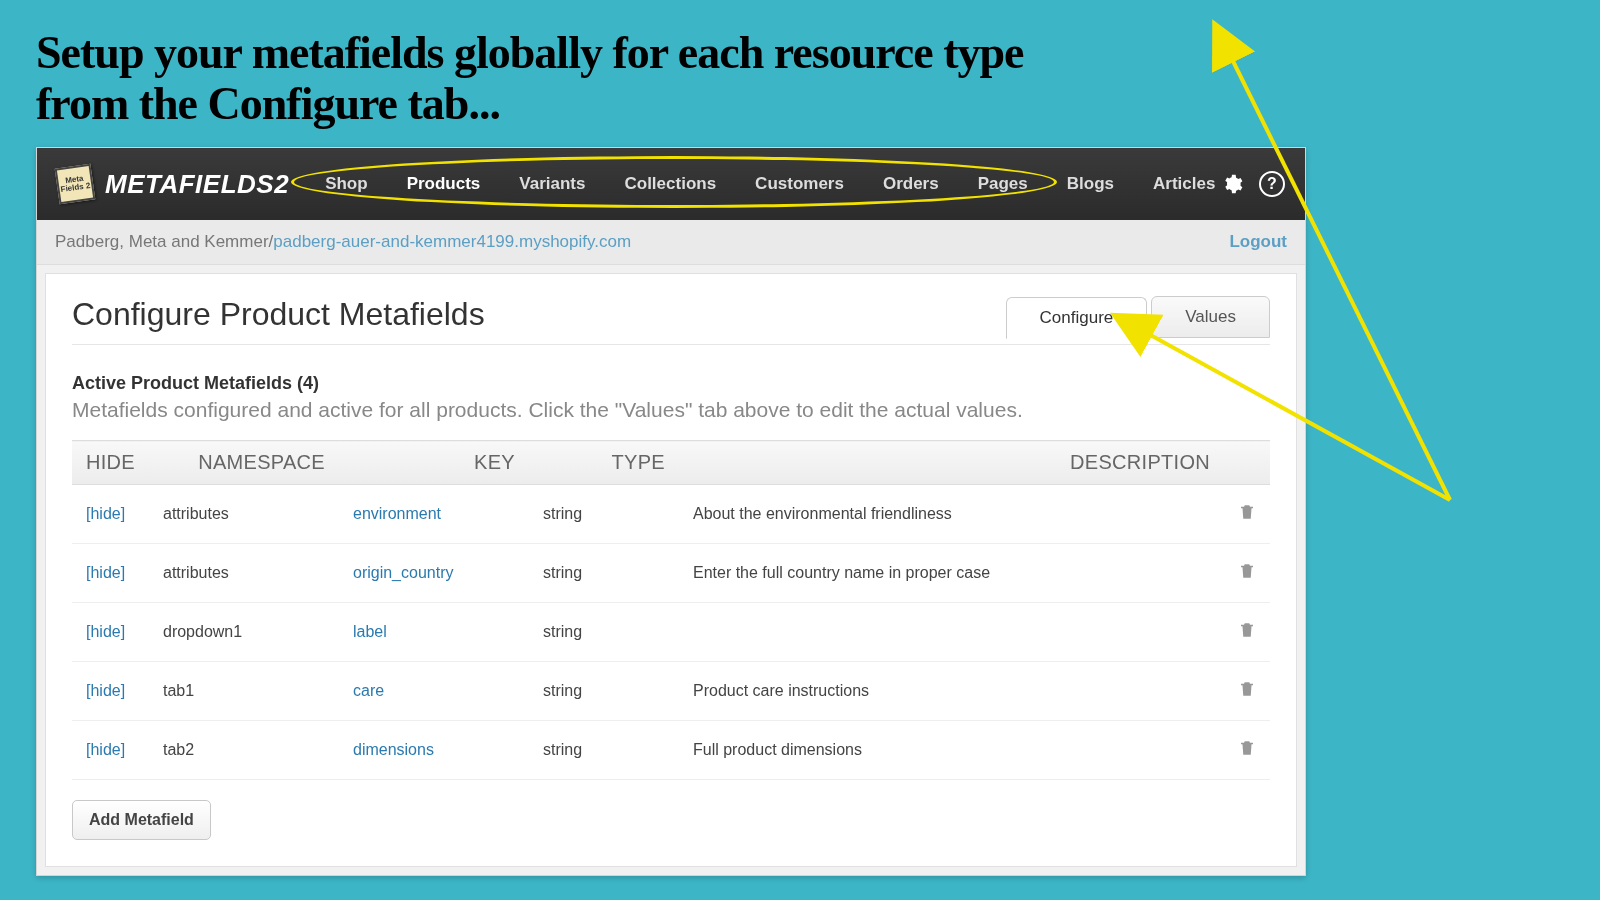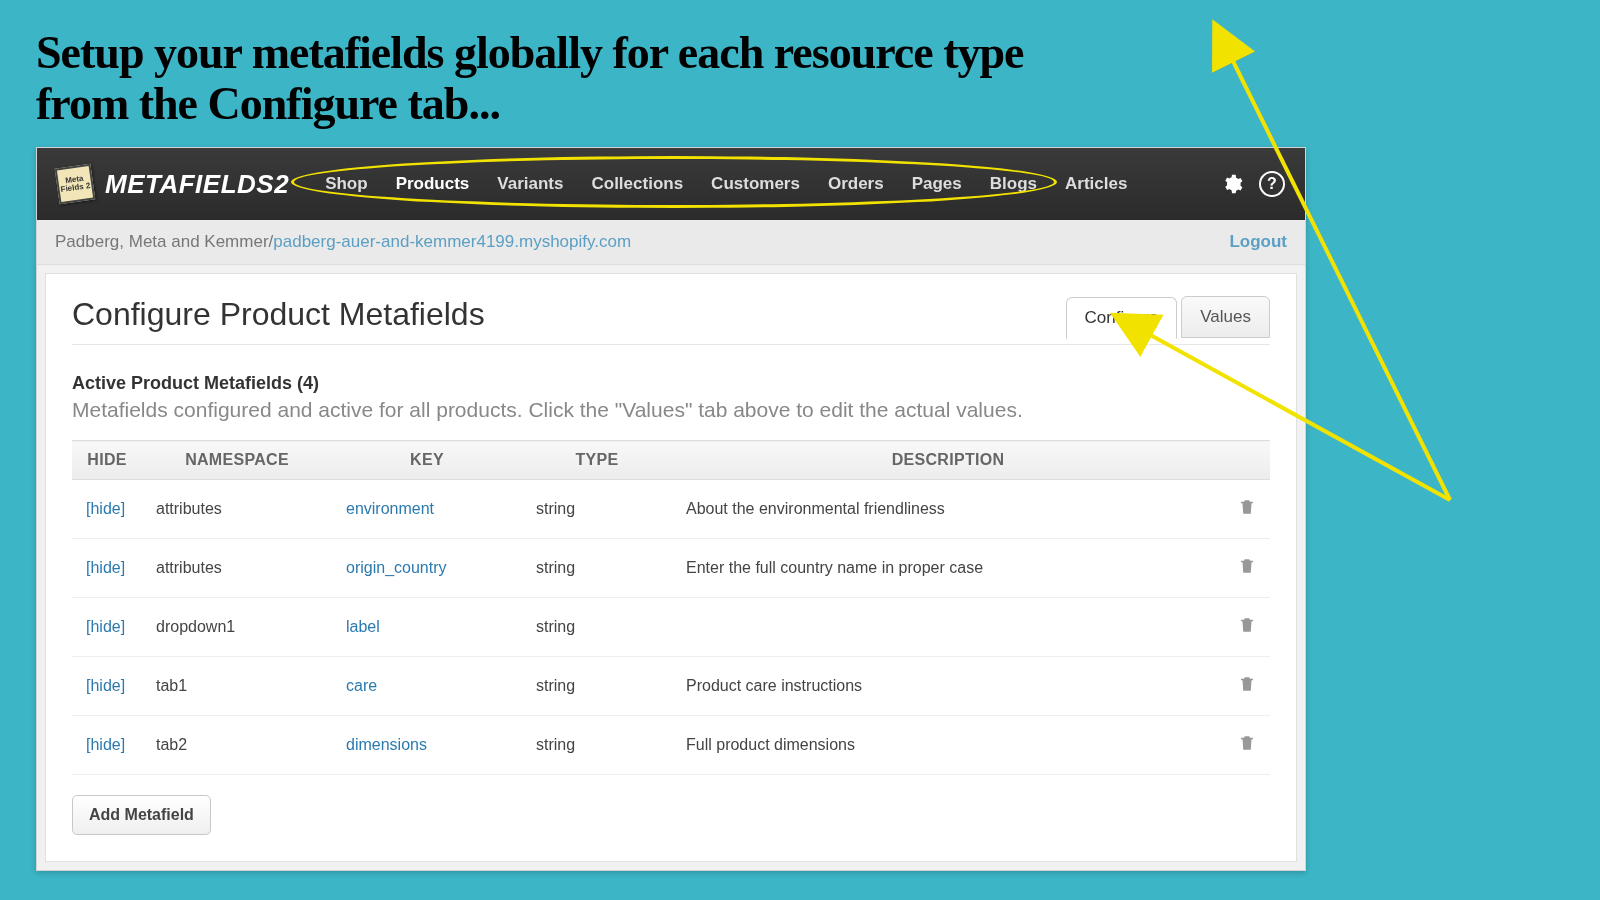--- a/index.html
+++ b/index.html
@@ -51,21 +51,21 @@
     box-shadow: 1px 1px 3px rgba(0,0,0,0.5);
   }
   .brand {
     font-family: "Arial Black", Impact, sans-serif;
     font-style: italic;
     font-size: 26px;
     color: #fff;
     letter-spacing: 0.5px;
     margin-right: 36px;
   }
-  .nav { display: flex; gap: 28px; font-size: 17px; }
+  .nav { display: flex; gap: 39px; font-size: 17px; }
   .nav a { color: #ddd; text-decoration: none; cursor: pointer; }
   .nav a.active { color: #fff; }
   .topbar-right { margin-left: auto; display: flex; gap: 14px; align-items: center; }
   .gear-icon, .help-icon {
     width: 26px; height: 26px; display:flex; align-items:center; justify-content:center;
     color: #fff; cursor: pointer; font-size: 20px;
   }
   .help-icon { border:2px solid #fff; border-radius:50%; font-size:16px; font-weight:bold; }
 
   
@@ -95,39 +95,39 @@
     background:#fff;
     margin: 8px;
     border:1px solid #e0e0e0;
     padding: 22px 26px 26px 26px;
   }
   .panel-head { display:flex; align-items:flex-start; border-bottom:1px solid #e6e6e6; padding-bottom:6px;justify-content:space-between;}
   .panel-title { font-size:32px; font-weight:400; color:#333; }
   .tabs { margin-left:auto; display:flex; }
   .tab {
     border:1px solid #ccc; background:linear-gradient(#fafafa,#ececec);
-    padding:10px 18px; font-size:17px; color:#555; cursor:pointer;
+    padding:10px 33px; font-size:17px; color:#555; cursor:pointer;
     border-radius:6px 6px 0 0;
   }
   .tab + .tab { margin-left:4px; }
   .tab.active { background:#fff; color:#333; position:relative; top:1px; border-bottom-color:#fff;}
 
   .subhead { margin-top:28px; }
   .subhead h2 { font-size:18px; font-weight:700; color:#333; }
   .subhead p { color:#888; font-size:21px; margin-top:4px; }
 
   table.mf {
     width:100%; margin-top:18px; border-collapse:collapse;
     font-size:16px;
   }
   table.mf thead th {
     background:linear-gradient(#f8f8f8,#ececec);
-    text-align:center; font-weight:700; color:#666;
+    text-align:right; font-weight:400; color:#666;
     padding:10px 14px; border-top:1px solid #ddd; border-bottom:1px solid #ddd;
-    font-size:16px; letter-spacing:0.3px;
+    font-size:20px; letter-spacing:0.3px;
   }
   table.mf tbody td {
     padding:18px 14px; border-bottom:1px solid #eee; color:#444;
   }
   .hide-link { color:#2a7ab0; cursor:pointer; }
   .key-link  { color:#2a7ab0; cursor:pointer; }
   .trash {
     width:18px; height:18px; cursor:pointer; opacity:0.6;
     display:inline-block;
   }

